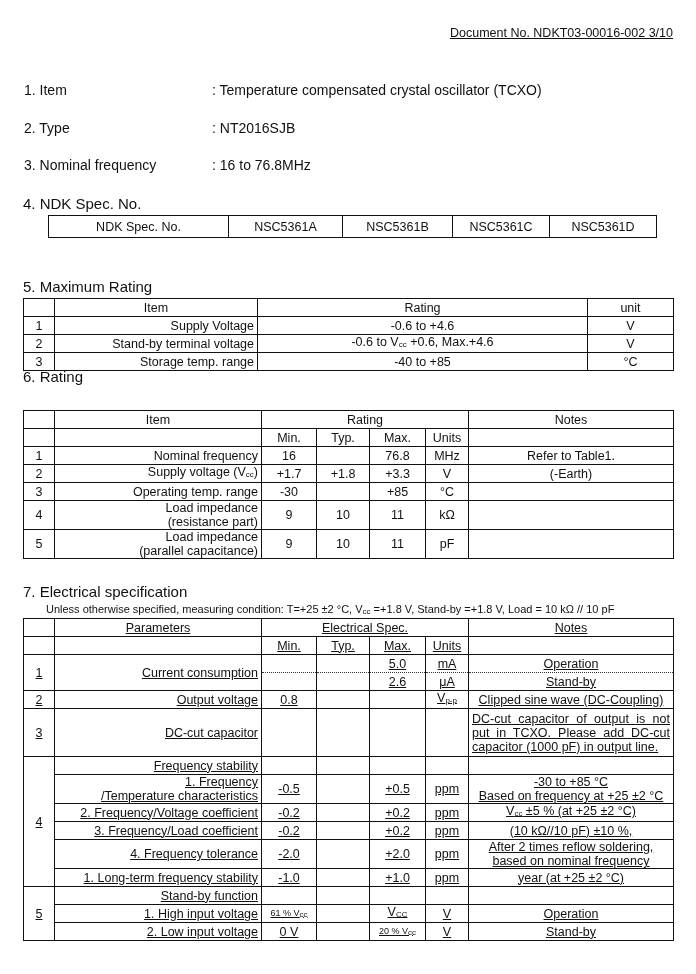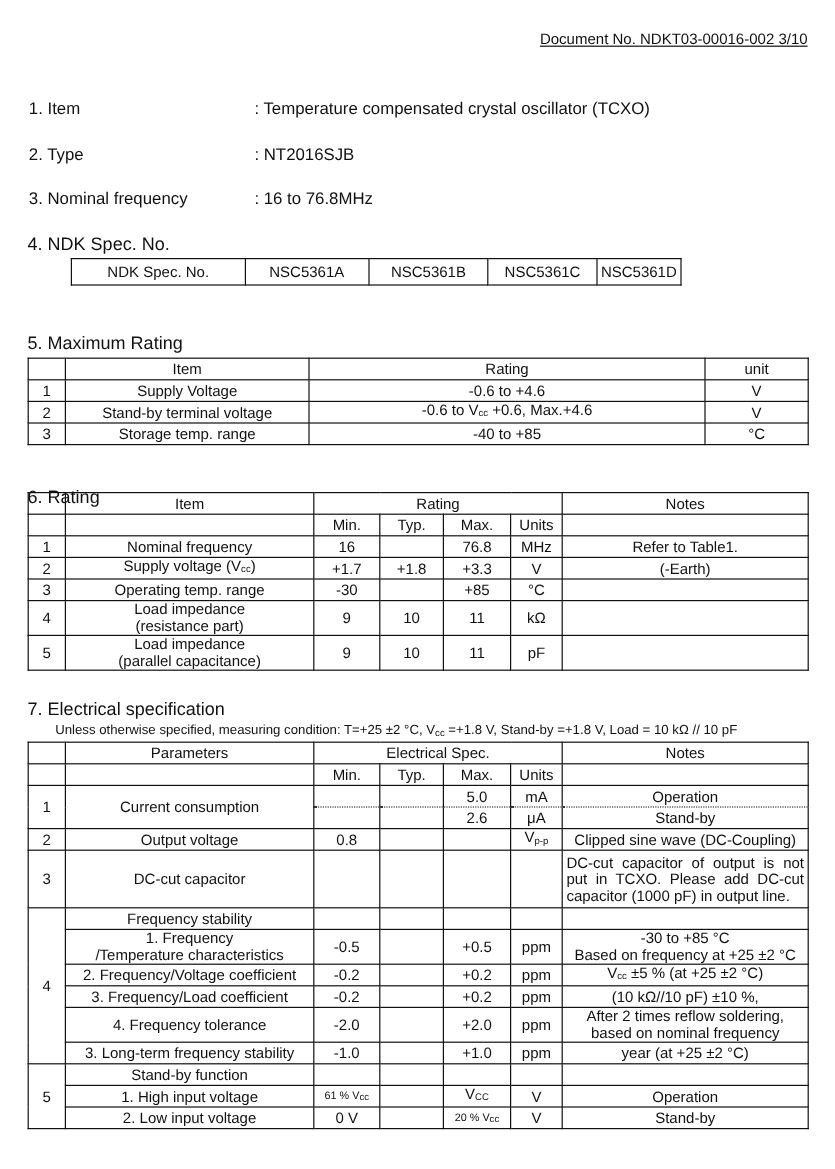--- a/index.html
+++ b/index.html
@@ -4,38 +4,38 @@
 <style>
   html, body { margin: 0; padding: 0; background: #ffffff; }
   body { width: 696px; height: 974px; position: relative; font-family: "Liberation Sans", sans-serif; color: #111; overflow: hidden; }
   .docno { position: absolute; top: 26px; right: 23px; font-size: 12.5px; text-decoration: underline; }
   .line { position: absolute; left: 24px; font-size: 14px; }
   .line .lbl { display: inline-block; }
   .line .val { position: absolute; left: 188px; white-space: nowrap; }
   .sec { position: absolute; left: 23px; font-size: 15px; }
   table { position: absolute; border-collapse: collapse; font-size: 12.5px; }
   td { border: 1.2px solid #111; padding: 0 3px; text-align: center; vertical-align: middle; height: 17px; line-height: 14px; }
-  td.l { text-align: center; }
+  td.l { text-align: right; }
   td.dotb { border-bottom: 1px dotted #333; }
   td.dott { border-top: 1px dotted #333; }
   sub { font-size: 8px; vertical-align: -1px; }
   .small { font-size: 9px; }
   .cond { position: absolute; left: 46px; top: 603px; font-size: 11px; white-space: nowrap; }
 </style>
 </head>
 <body>
 
 <div class="docno">Document No. NDKT03-00016-002 3/10</div>
 
 <div class="line" style="top:82px"><span class="lbl">1. Item</span><span class="val">: Temperature compensated crystal oscillator (TCXO)</span></div>
 <div class="line" style="top:120px"><span class="lbl">2. Type</span><span class="val">: NT2016SJB</span></div>
 <div class="line" style="top:157px"><span class="lbl">3. Nominal frequency</span><span class="val">: 16 to 76.8MHz</span></div>
 
 <div class="sec" style="top:195px">4. NDK Spec. No.</div>
-<table style="left:59px; top:215px; width:509px;">
+<table style="left:48px; top:215px; width:609px;">
   <tbody>
       <tr style="height:22px">
     <td style="width:173px">NDK Spec. No.</td>
     <td style="width:107px">NSC5361A</td>
     <td style="width:103px">NSC5361B</td>
     <td style="width:90px">NSC5361C</td>
     <td>NSC5361D</td>
   </tr>
 </tbody>
   </table>
@@ -63,21 +63,21 @@
   </tr>
   <tr>
     <td>3</td>
     <td class="l">Storage temp. range</td>
     <td>-40 to +85</td>
     <td>°C</td>
   </tr>
 </tbody>
   </table>
 
-<div class="sec" style="top:406px">6. Rating</div>
+<div class="sec" style="top:368px">6. Rating</div>
 <table style="left:23px; top:410px; width:651px;">
   <tbody>
       <tr>
     <td style="width:24px"></td>
     <td style="width:200px">Item</td>
     <td colspan="4">Rating</td>
     <td>Notes</td>
   </tr>
   <tr>
     <td></td>
@@ -138,21 +138,21 @@
     <td>11</td>
     <td>pF</td>
     <td></td>
   </tr>
 </tbody>
   </table>
 
 <div class="sec" style="top:583px">7. Electrical specification</div>
 <div class="cond"><span>Unless otherwise specified, measuring condition: T=+25 ±2 °C, V</span><sub>cc</sub><span> =+1.8 V, Stand-by =+1.8 V, Load = 10 kΩ // 10 pF</span></div>
 
-<table style="left:23px; top:618px; width:651px;">
+<table style="left:23px; top:618px; width:651px;text-decoration:underline;">
   <tbody>
       <tr>
     <td style="width:24px"></td>
     <td style="width:200px">Parameters</td>
     <td colspan="4">Electrical Spec.</td>
     <td>Notes</td>
   </tr>
   <tr>
     <td></td>
     <td></td>
@@ -244,21 +244,21 @@
     <td>-2.0</td>
     <td></td>
     <td>+2.0</td>
     <td>ppm</td>
     <td>
           <div>After 2 times reflow soldering,</div>
           <div>based on nominal frequency</div>
         </td>
   </tr>
   <tr>
-    <td class="l">3. Long-term frequency stability</td>
+    <td class="l">1. Long-term frequency stability</td>
     <td>-1.0</td>
     <td></td>
     <td>+1.0</td>
     <td>ppm</td>
     <td>year (at +25 ±2 °C)</td>
   </tr>
 
   <tr>
     <td rowspan="3">5</td>
     <td class="l">Stand-by function</td>

